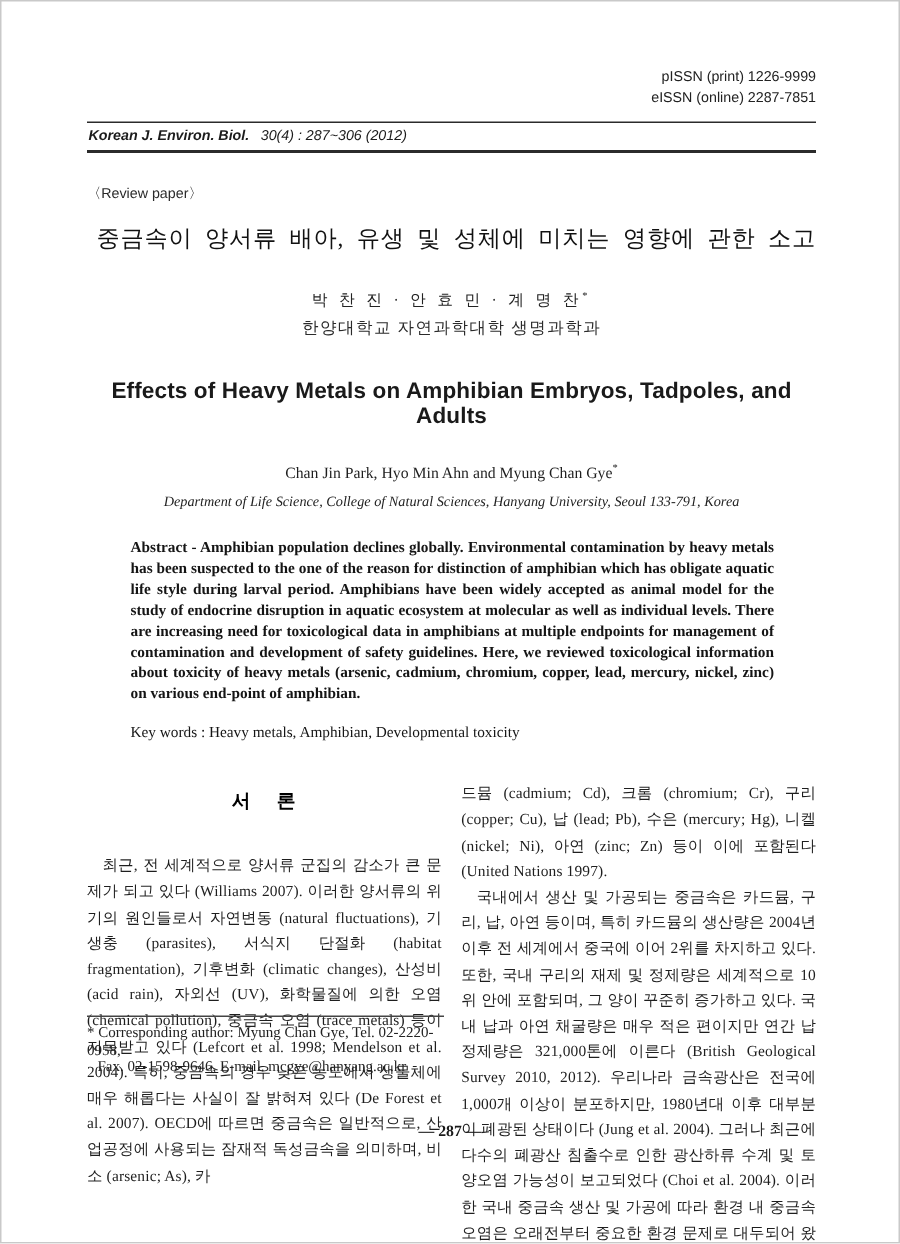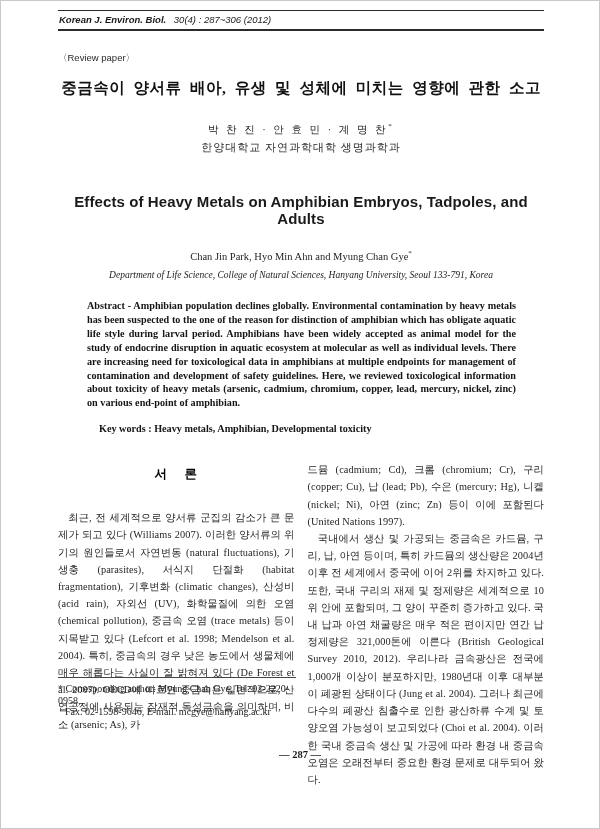--- a/index.html
+++ b/index.html
@@ -28,48 +28,48 @@
     font-size:9.5px; color:#1b1b1b;
   }
   .journal-name { font-style:italic; font-weight:bold; }
   .journal-issue { margin-left:5px;font-style:italic; }
   .review-tag {
     margin-top:21px;
     font-family:"Liberation Sans","DejaVu Sans",sans-serif;
     font-size:9.5px; color:#2a2a2a;
   }
   .title-ko {
-    margin-top:13px; text-align:center;
-    font-size:15.5px; font-weight:bold; letter-spacing:0.5px; word-spacing:4px;
+    margin-top:13px; text-align:right;
+    font-size:15.5px; font-weight:normal; letter-spacing:0.5px; word-spacing:4px;
     color:#111;
   }
   .authors-ko {
     margin-top:23px; text-align:center;
     font-size:10.5px; letter-spacing:2.5px; color:#222;
   }
   .affil-ko {
     margin-top:3px; text-align:center;
     font-size:11px; letter-spacing:1px; color:#2a2a2a;
   }
   .title-en {
-    margin-top:38px; text-align:center;
+    margin-top:26px; text-align:center;
     font-family:"Liberation Sans","DejaVu Sans",sans-serif;
     font-size:15px; font-weight:bold; letter-spacing:0.1px; color:#1a1a1a;
   }
   .authors-en { margin-top:22px; text-align:center; font-size:10.5px; color:#1e1e1e; }
   .affil-en { margin-top:9px; text-align:center; font-size:9.5px; font-style:italic; color:#222; }
   sup.mark { font-size:7px; vertical-align:super; }
   .abstract {
     margin:19px 28px 0 29px;
     font-size:10.2px; font-weight:bold; line-height:13.9px;
     text-align:justify; color:#151515;
   }
   .keywords {
-    margin:13px 28px 0 41px;
-    font-size:10.2px; font-weight:bold; color:#151515;
+    margin:13px 28px 0 29px;
+    font-size:10.2px; font-weight:normal; color:#151515;
   }
   .columns {
     margin-top:27px;
     display:flex; gap:13px;
   }
   .col { width:237px; }
   .intro-heading {
     text-align:center; font-size:12.5px; font-weight:bold;
     white-space:pre; letter-spacing:1px; color:#000000;
     margin-top:5px;
@@ -89,20 +89,24 @@
   .page-number {
     position:absolute; left:0; right:0; top:748px;
     text-align:center; font-size:10.5px; font-weight:bold; color:#1a1a1a;
   }
 </style>
 </head>
 <body>
 
 <div class="page">
 
+  <div class="issn-block">
+    <div>pISSN (print)  1226-9999</div>
+    <div>eISSN (online)  2287-7851</div>
+  </div>
 
   <div class="journal-bar">
     <span>
       <span class="journal-name">Korean J. Environ. Biol.</span>
       <span class="journal-issue">30(4) : 287~306 (2012)</span>
     </span>
   </div>
 
   <div class="review-tag">〈Review paper〉</div>
 

